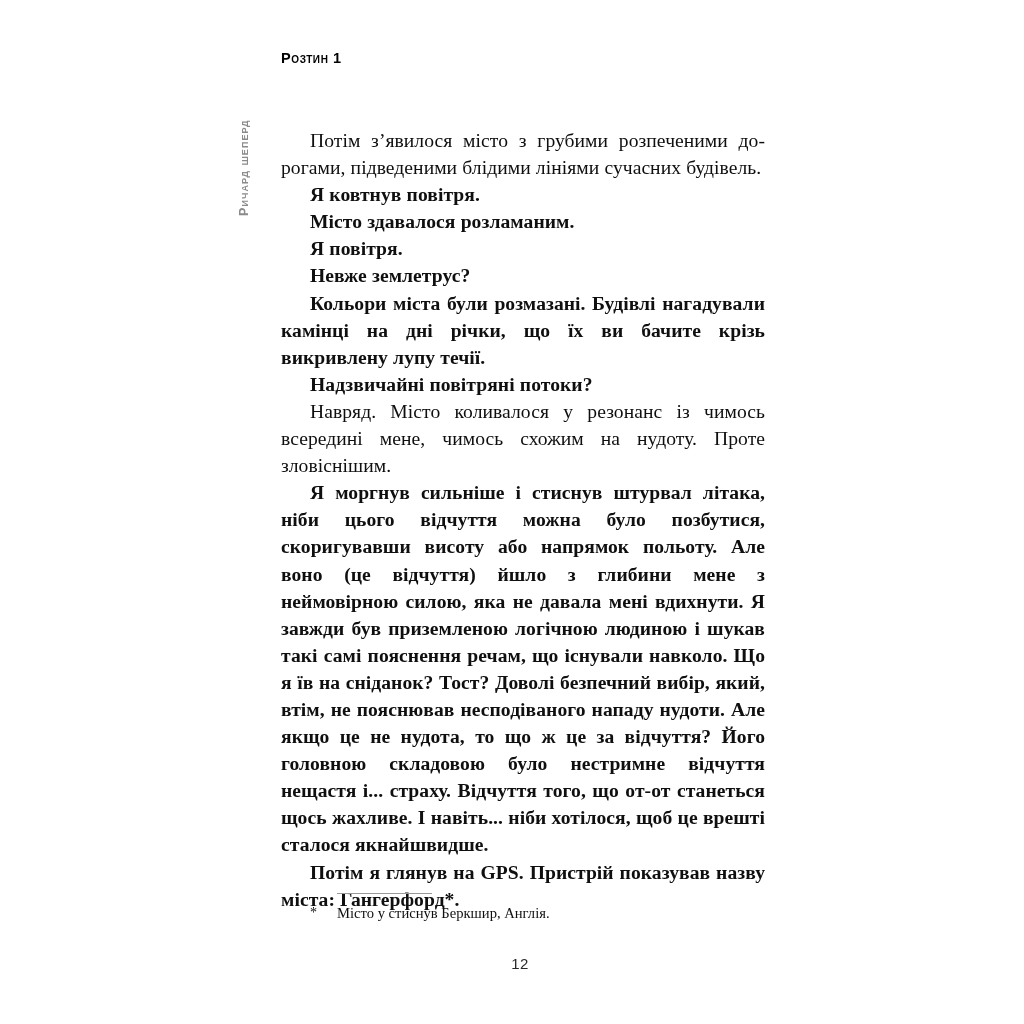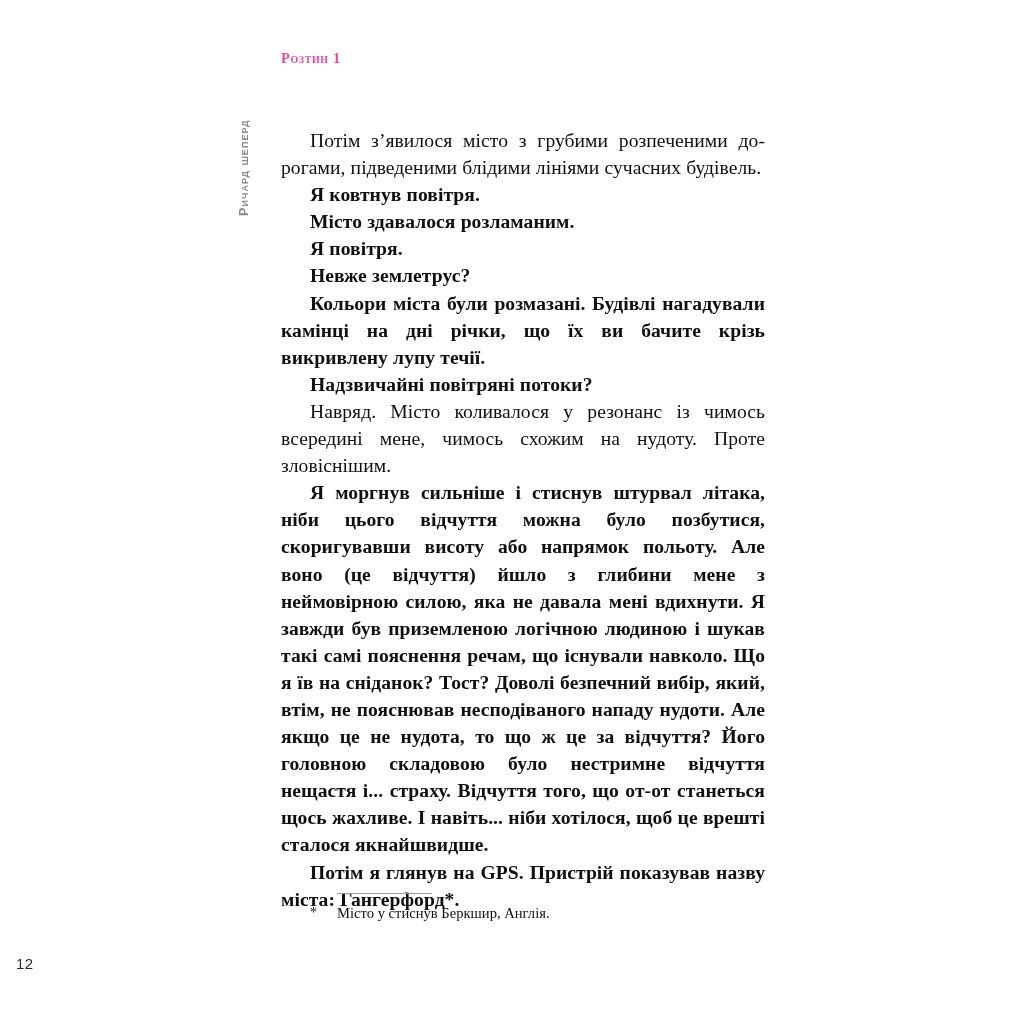--- a/index.html
+++ b/index.html
@@ -22,25 +22,25 @@
     position: absolute;
     inset: 0;
     background: #ffffff;
   }
 
   
   .running-head {
     position: absolute;
     left: 281px;
     top: 50px;
-    font-family: Liberation Serif, serif;
+    font-family: Liberation Sans, sans-serif;
     font-size: 14.5px;
     font-weight: 700;
     letter-spacing: 0.6px;
-    color: #ec4899;
+    color: #000000;
     font-variant: small-caps;
     text-transform: lowercase;
     white-space: nowrap;
   }
   .running-head::first-letter {
     text-transform: uppercase;
   }
 
   
   .side-title {
@@ -123,20 +123,21 @@
   .footnote-text {
     flex: 1 1 auto;
   }
 
   
   .folio {
     position: absolute;
     left: 0;
     right: 0;
     top: 955px;
+    text-align: center;
     font-family: "Liberation Sans", "DejaVu Sans", sans-serif;
     font-size: 15px;
     color: #2a2a2a;
     letter-spacing: 0.5px;
   }
   .folio span { margin-left: 16px; }
 </style>
 </head>
 <body>
 

